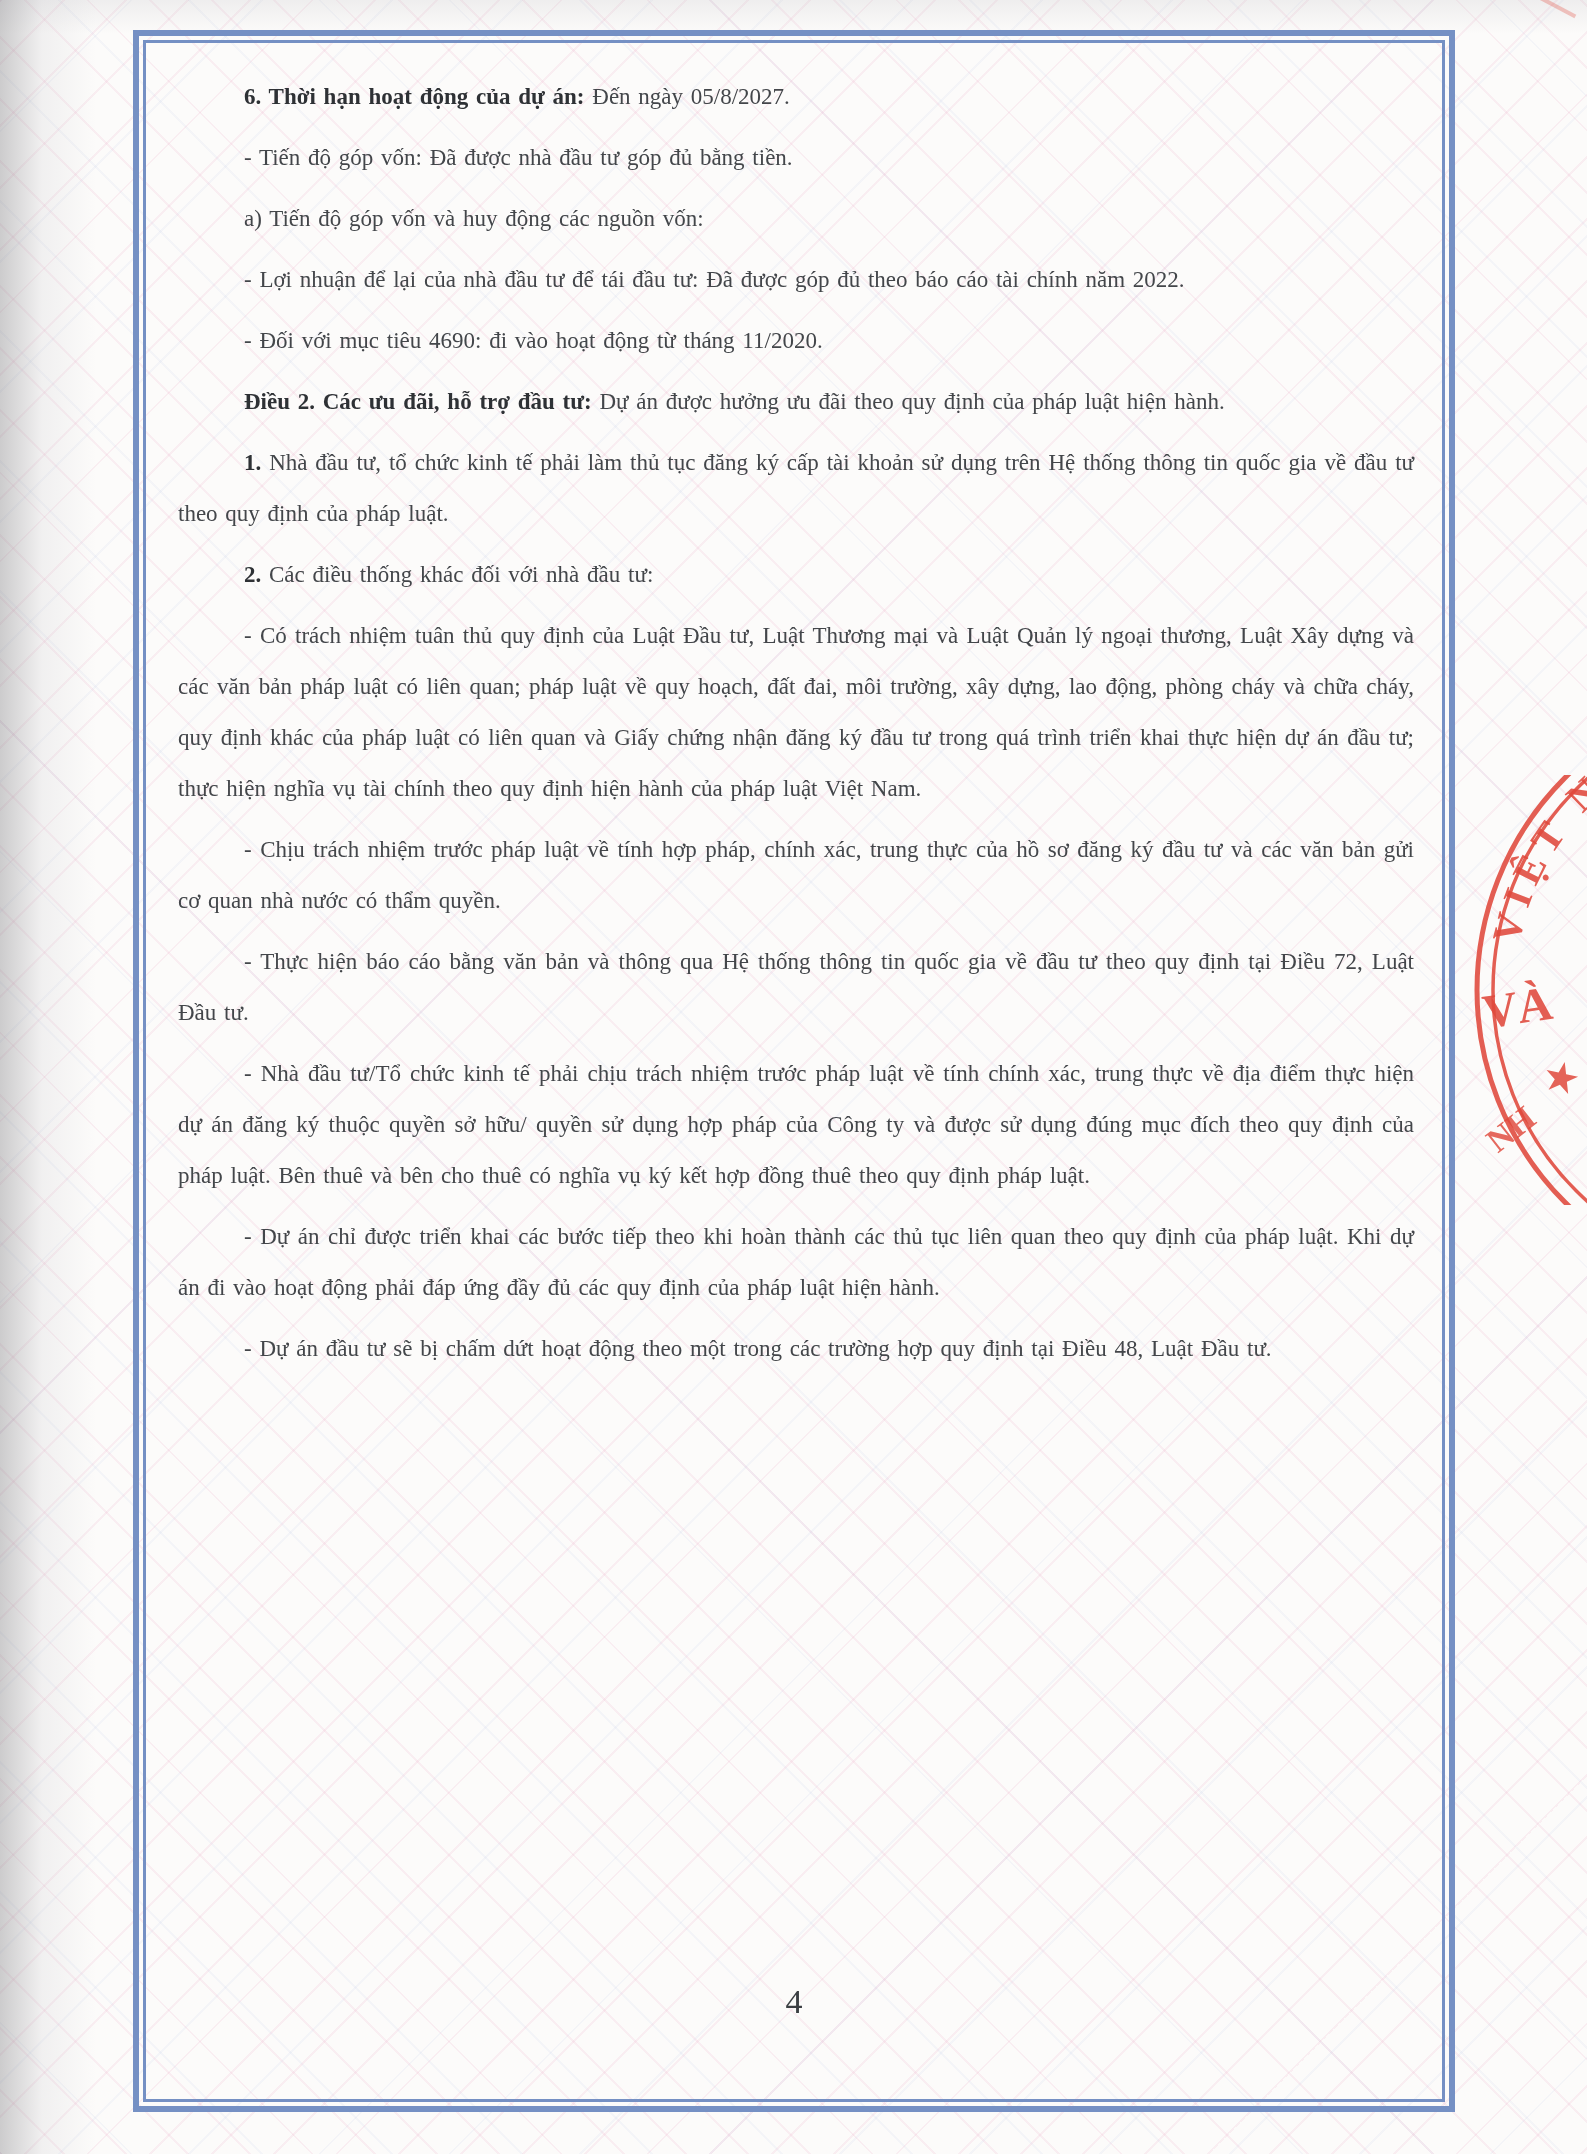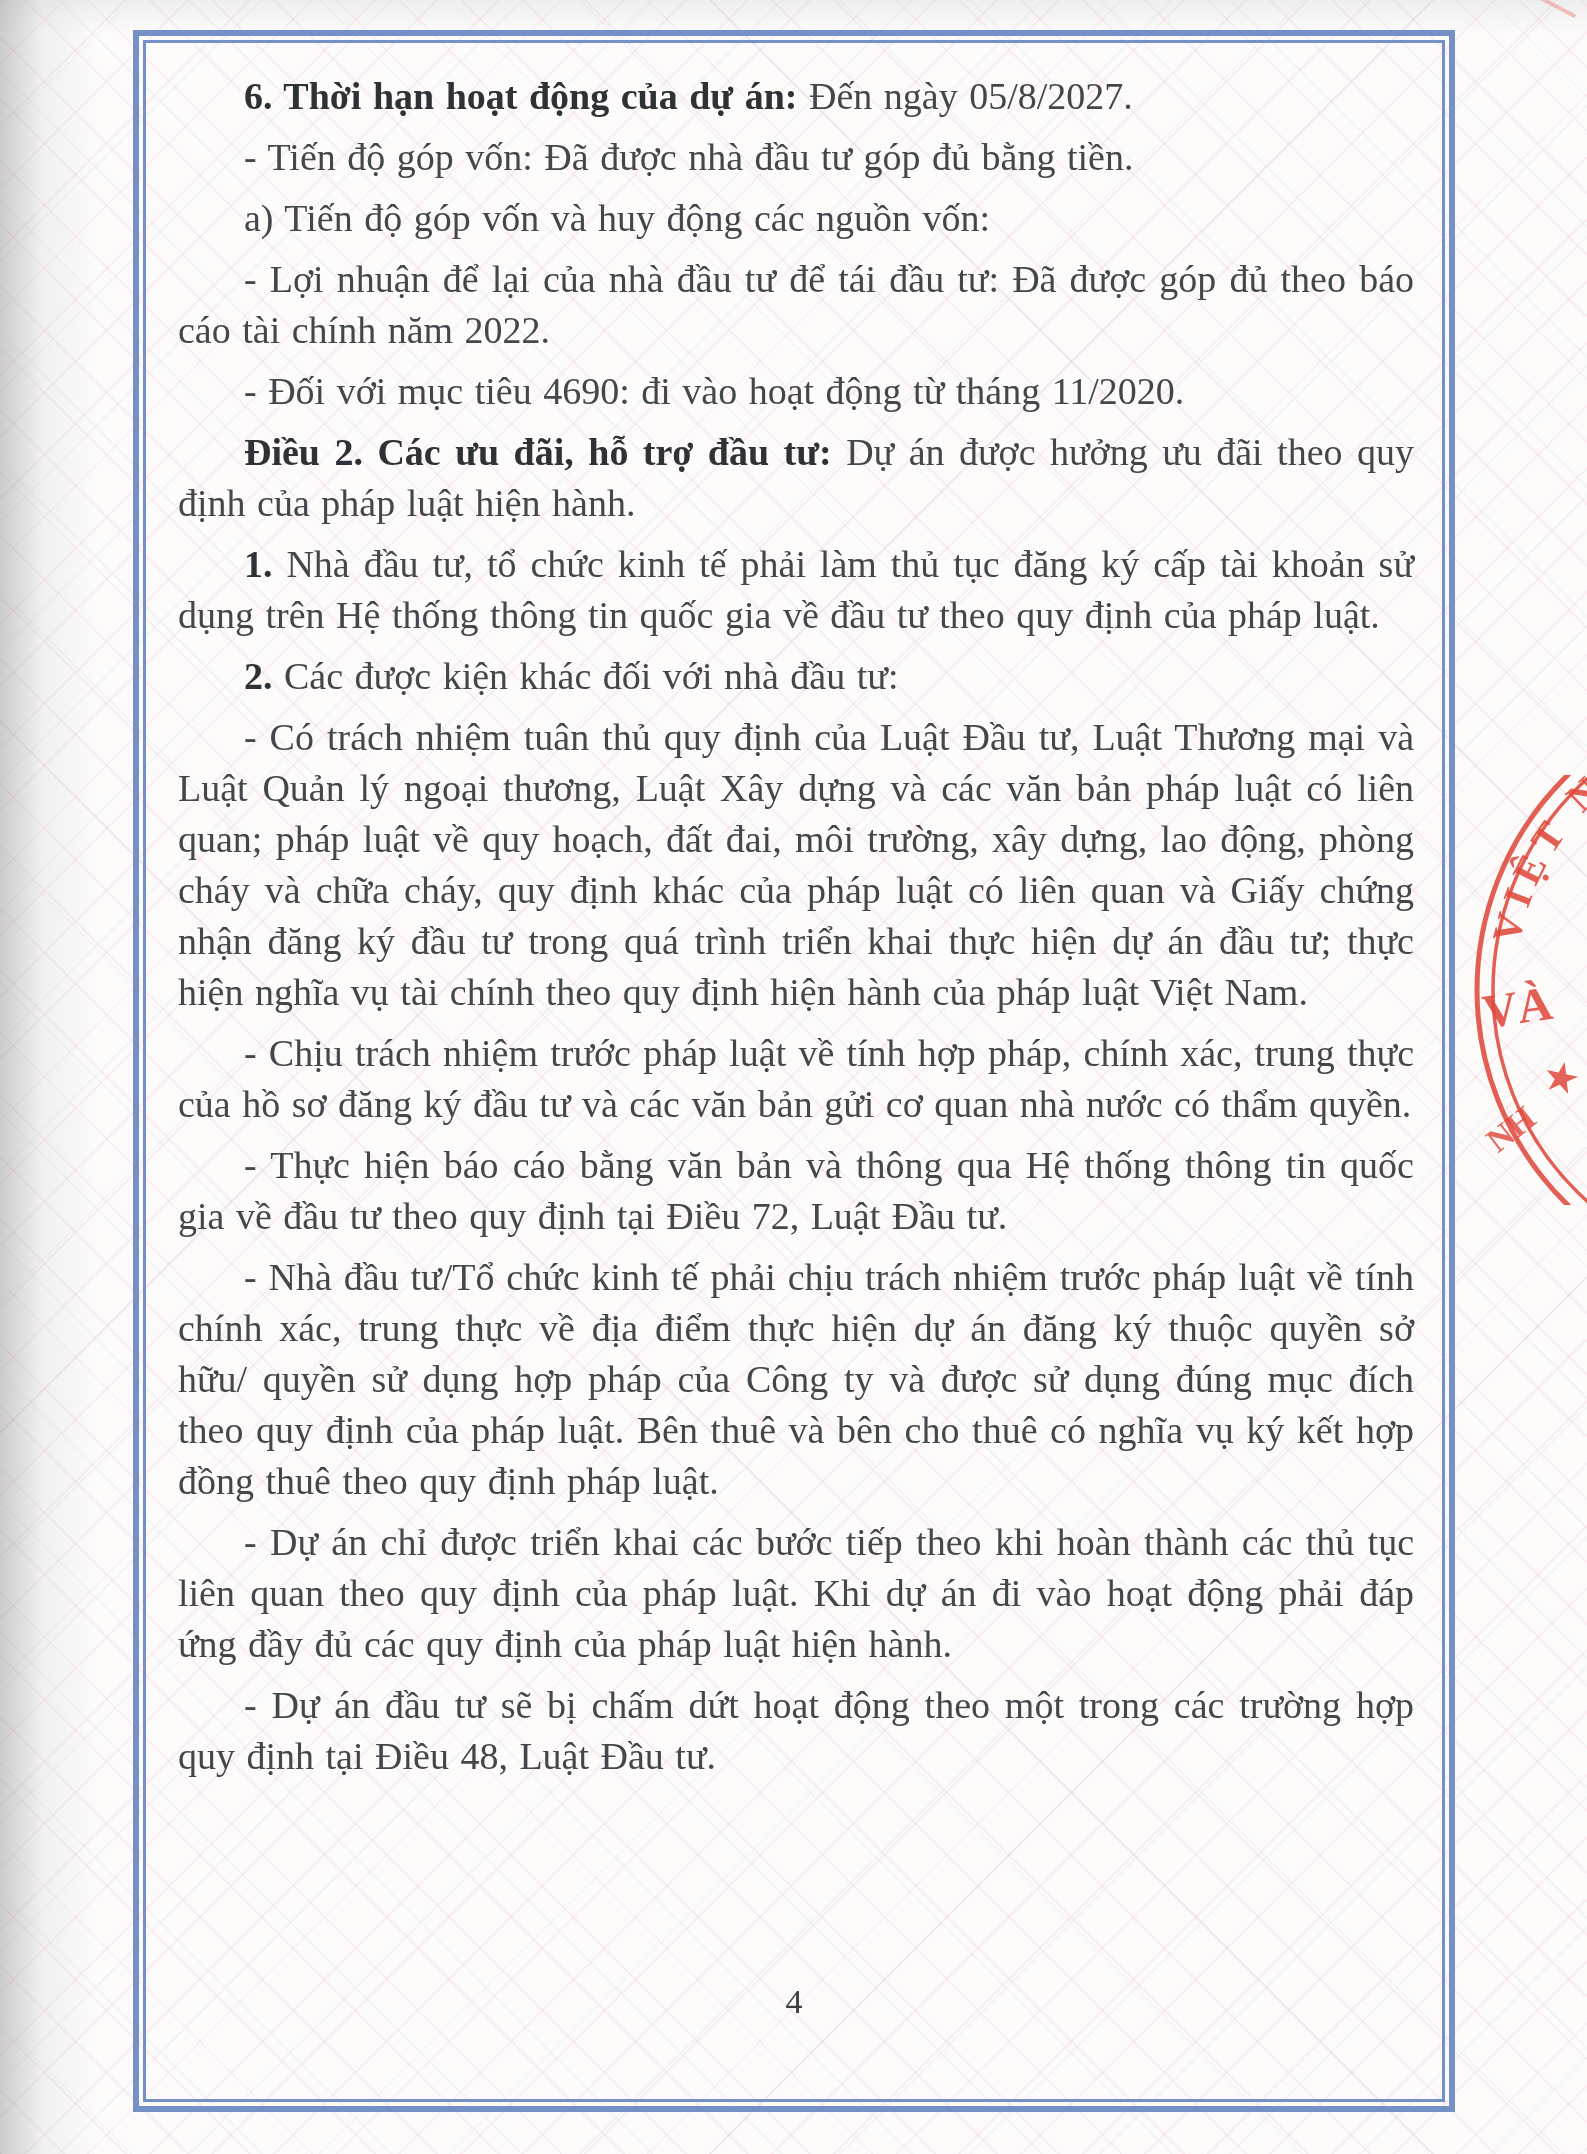--- a/index.html
+++ b/index.html
@@ -31,21 +31,21 @@
   }
   .frame-inner{
     width:100%;height:100%;box-sizing:border-box;
     border:3px solid #7590c4;position:relative;
   }
   .content{
     position:absolute;left:32px;right:28px;top:18px;
   }
   .doc-par{
     margin:10px 0 0 0;
-    font-size:38px;line-height:51px;
+    font-size:23px;line-height:51px;
     color:#43464a;
     text-align:justify;text-indent:66px;
     word-spacing:2px;
   }
   .doc-par b{color:#2e3135;}
   .page-num{
     position:absolute;left:0;right:0;bottom:78px;
     text-align:center;font-size:34px;color:#3c3f43;
   }
   .seal{position:absolute;left:1437px;top:775px;z-index:5;}
@@ -68,21 +68,21 @@
     <div class="frame-inner">
       <div class="content">
         <div id="paragraphs">
             <p class="doc-par"><b>6. Thời hạn hoạt động của dự án:</b><span> Đến ngày 05/8/2027.</span></p>
             <p class="doc-par"><span>- Tiến độ góp vốn: Đã được nhà đầu tư góp đủ bằng tiền.</span></p>
             <p class="doc-par"><span>a) Tiến độ góp vốn và huy động các nguồn vốn:</span></p>
             <p class="doc-par"><span>- Lợi nhuận để lại của nhà đầu tư để tái đầu tư: Đã được góp đủ theo báo cáo tài chính năm 2022.</span></p>
             <p class="doc-par"><span>- Đối với mục tiêu 4690: đi vào hoạt động từ tháng 11/2020.</span></p>
             <p class="doc-par"><b>Điều 2. Các ưu đãi, hỗ trợ đầu tư:</b><span> Dự án được hưởng ưu đãi theo quy định của pháp luật hiện hành.</span></p>
             <p class="doc-par"><b>1.</b><span> Nhà đầu tư, tổ chức kinh tế phải làm thủ tục đăng ký cấp tài khoản sử dụng trên Hệ thống thông tin quốc gia về đầu tư theo quy định của pháp luật.</span></p>
-            <p class="doc-par"><b>2.</b><span> Các được kiện khác đối với nhà đầu tư:</span></p>
+            <p class="doc-par"><b>2.</b><span> Các điều thống khác đối với nhà đầu tư:</span></p>
             <p class="doc-par"><span>- Có trách nhiệm tuân thủ quy định của Luật Đầu tư, Luật Thương mại và Luật Quản lý ngoại thương, Luật Xây dựng và các văn bản pháp luật có liên quan; pháp luật về quy hoạch, đất đai, môi trường, xây dựng, lao động, phòng cháy và chữa cháy, quy định khác của pháp luật có liên quan và Giấy chứng nhận đăng ký đầu tư trong quá trình triển khai thực hiện dự án đầu tư; thực hiện nghĩa vụ tài chính theo quy định hiện hành của pháp luật Việt Nam.</span></p>
             <p class="doc-par"><span>- Chịu trách nhiệm trước pháp luật về tính hợp pháp, chính xác, trung thực của hồ sơ đăng ký đầu tư và các văn bản gửi cơ quan nhà nước có thẩm quyền.</span></p>
             <p class="doc-par"><span>- Thực hiện báo cáo bằng văn bản và thông qua Hệ thống thông tin quốc gia về đầu tư theo quy định tại Điều 72, Luật Đầu tư.</span></p>
             <p class="doc-par"><span>- Nhà đầu tư/Tổ chức kinh tế phải chịu trách nhiệm trước pháp luật về tính chính xác, trung thực về địa điểm thực hiện dự án đăng ký thuộc quyền sở hữu/ quyền sử dụng hợp pháp của Công ty và được sử dụng đúng mục đích theo quy định của pháp luật. Bên thuê và bên cho thuê có nghĩa vụ ký kết hợp đồng thuê theo quy định pháp luật.</span></p>
             <p class="doc-par"><span>- Dự án chỉ được triển khai các bước tiếp theo khi hoàn thành các thủ tục liên quan theo quy định của pháp luật. Khi dự án đi vào hoạt động phải đáp ứng đầy đủ các quy định của pháp luật hiện hành.</span></p>
             <p class="doc-par"><span>- Dự án đầu tư sẽ bị chấm dứt hoạt động theo một trong các trường hợp quy định tại Điều 48, Luật Đầu tư.</span></p>
           </div>
       </div>
       <div class="page-num">4</div>
     </div>

